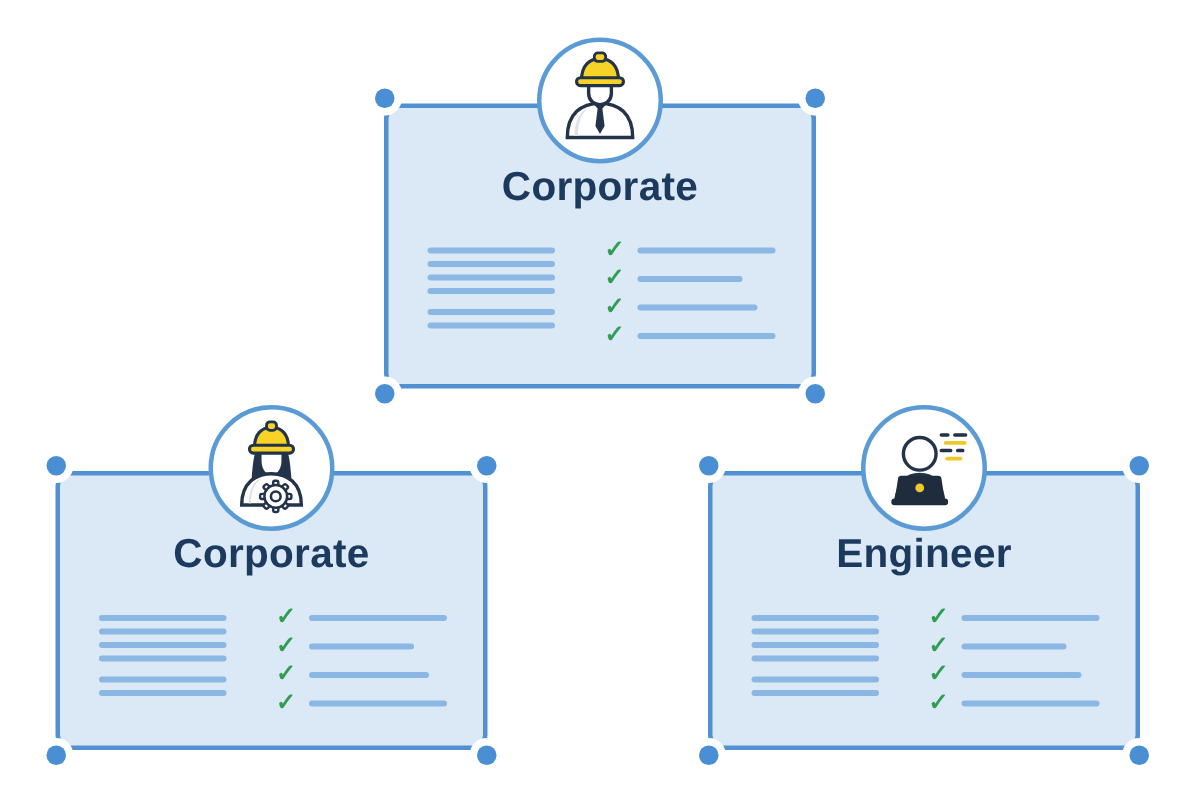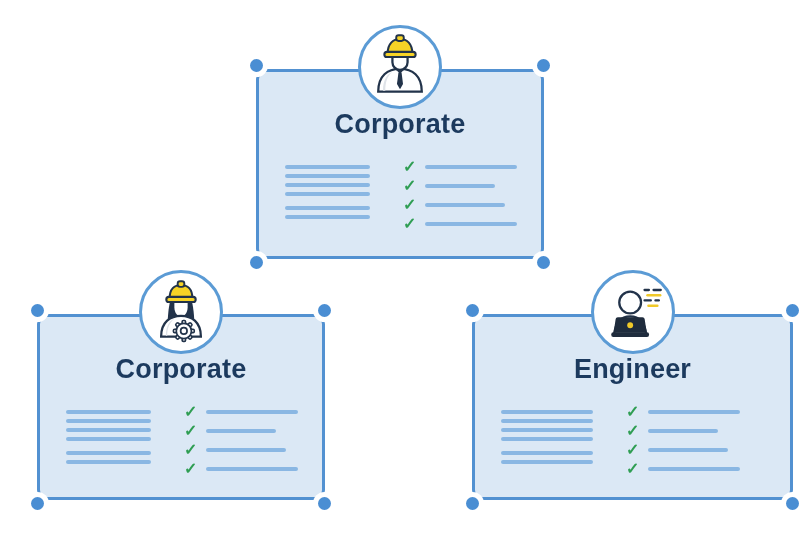--- a/index.html
+++ b/index.html
@@ -3,21 +3,21 @@
 <meta charset="utf-8">
 <style>
   html,body{margin:0;padding:0;background:#ffffff;}
   body{font-family:"Liberation Sans", sans-serif;}
   .canvas{position:relative;width:800px;height:534px;background:#ffffff;overflow:hidden;}
 
   
   .card{position:absolute;background:#dbe8f5;border:3px solid #5291d1;border-radius:10px;box-sizing:border-box;}
   .card-corporate{left:256px;top:69px;width:288px;height:190px;}
   .card-operator{left:37px;top:314px;width:288px;height:186px;}
-  .card-engineer{left:472px;top:314px;width:321px;height:186px;}
+  .card-engineer{left:472px;top:314px;width:288px;height:186px;}
 
   
   .dot{position:absolute;width:13px;height:13px;border-radius:50%;background:#4a8ed3;box-shadow:0 0 0 5px #ffffff;z-index:3;}
   .dot-tl{left:-9px;top:-13px;}
   .dot-tr{right:-9px;top:-13px;}
   .dot-bl{left:-9px;bottom:-13px;}
   .dot-br{right:-9px;bottom:-13px;}
 
   
   .avatar{position:absolute;left:50%;top:-47px;transform:translateX(-50%);

